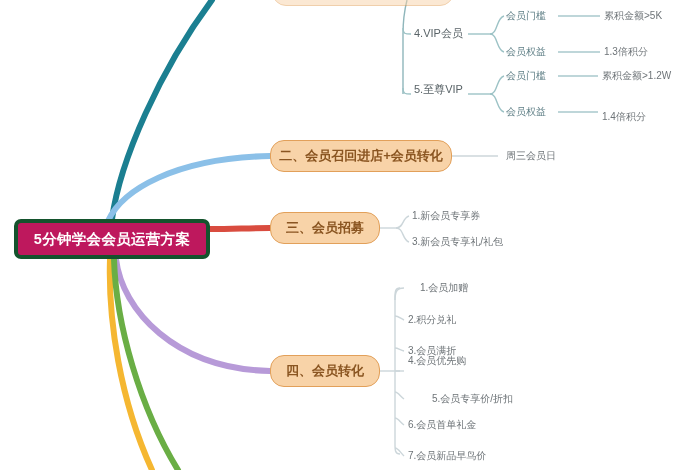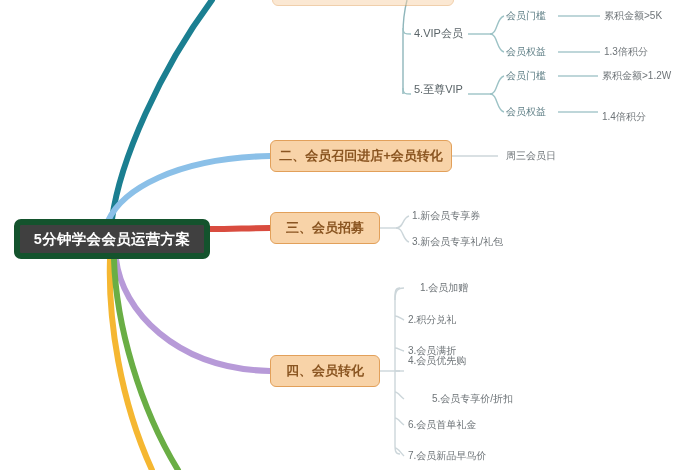--- a/index.html
+++ b/index.html
@@ -17,36 +17,36 @@
   svg.edges {
     position: absolute; left: 0; top: 0;
     width: 700px; height: 470px;
     pointer-events: none;
   }
   
   .root-node {
     position: absolute;
     left: 14px; top: 219px;
     width: 196px; height: 40px;
-    background: #404040;
-    border: 6px solid #14532d;
+    background: #be185d;
+    border: 4px solid #14532d;
     border-radius: 7px;
     display: flex; align-items: center; justify-content: center;
     color: #ffffff;
     font-size: 14.5px;
     font-weight: bold;
     letter-spacing: 0.3px;
     white-space: nowrap;
   }
   
   .topic-box {
     position: absolute;
     background: #f8d3a8;
     border: 1px solid #e2a05a;
-    border-radius: 6px;
+    border-radius: 14px;
     display: flex; align-items: center; justify-content: center;
     color: #8a5521;
     font-weight: bold;
     white-space: nowrap;
   }
   #topic-2 { left: 270px; top: 140px; width: 182px; height: 32px; font-size: 13px; }
   #topic-3 { left: 270px; top: 212px; width: 110px; height: 32px; font-size: 13px; }
   #topic-4 { left: 270px; top: 355px; width: 110px; height: 32px; font-size: 13px; }
   
   #topic-1-clipped {

